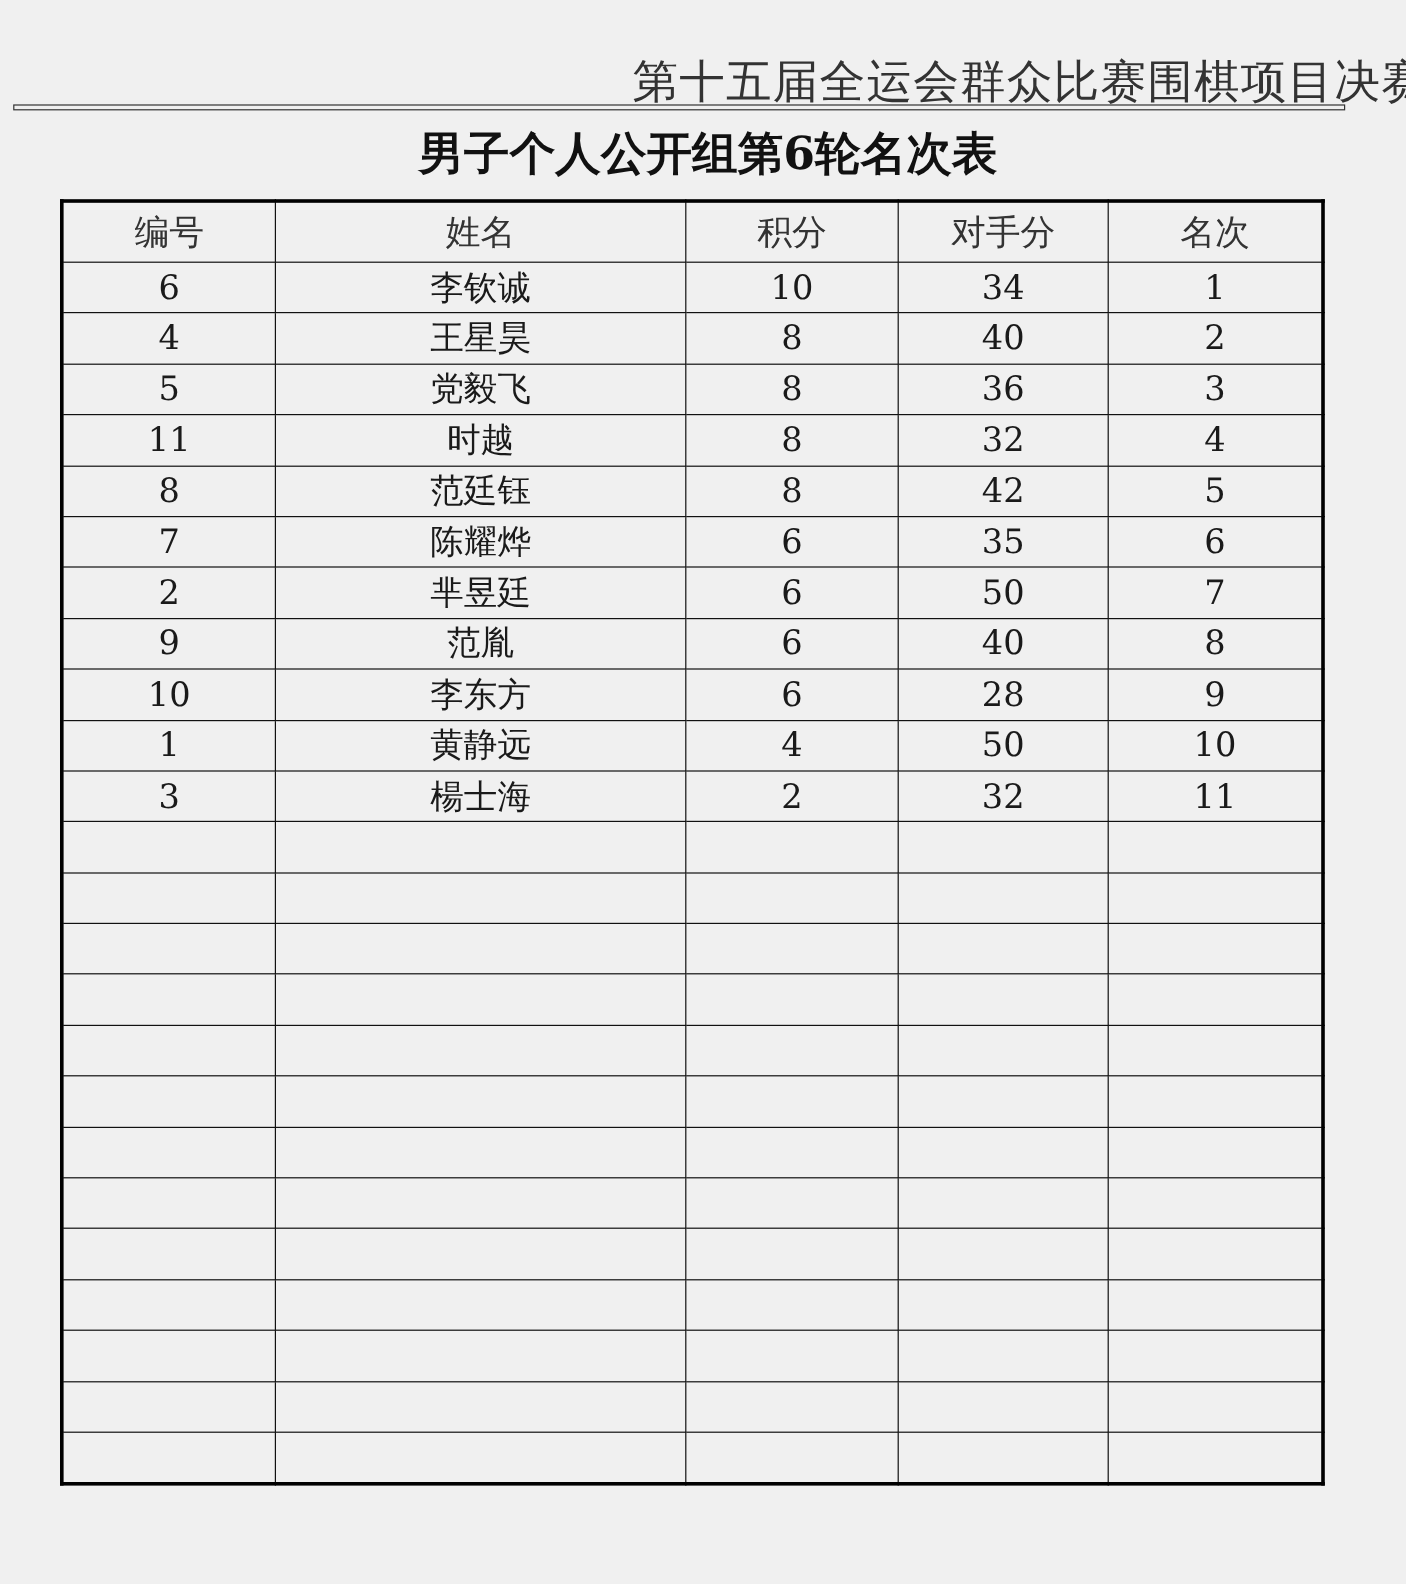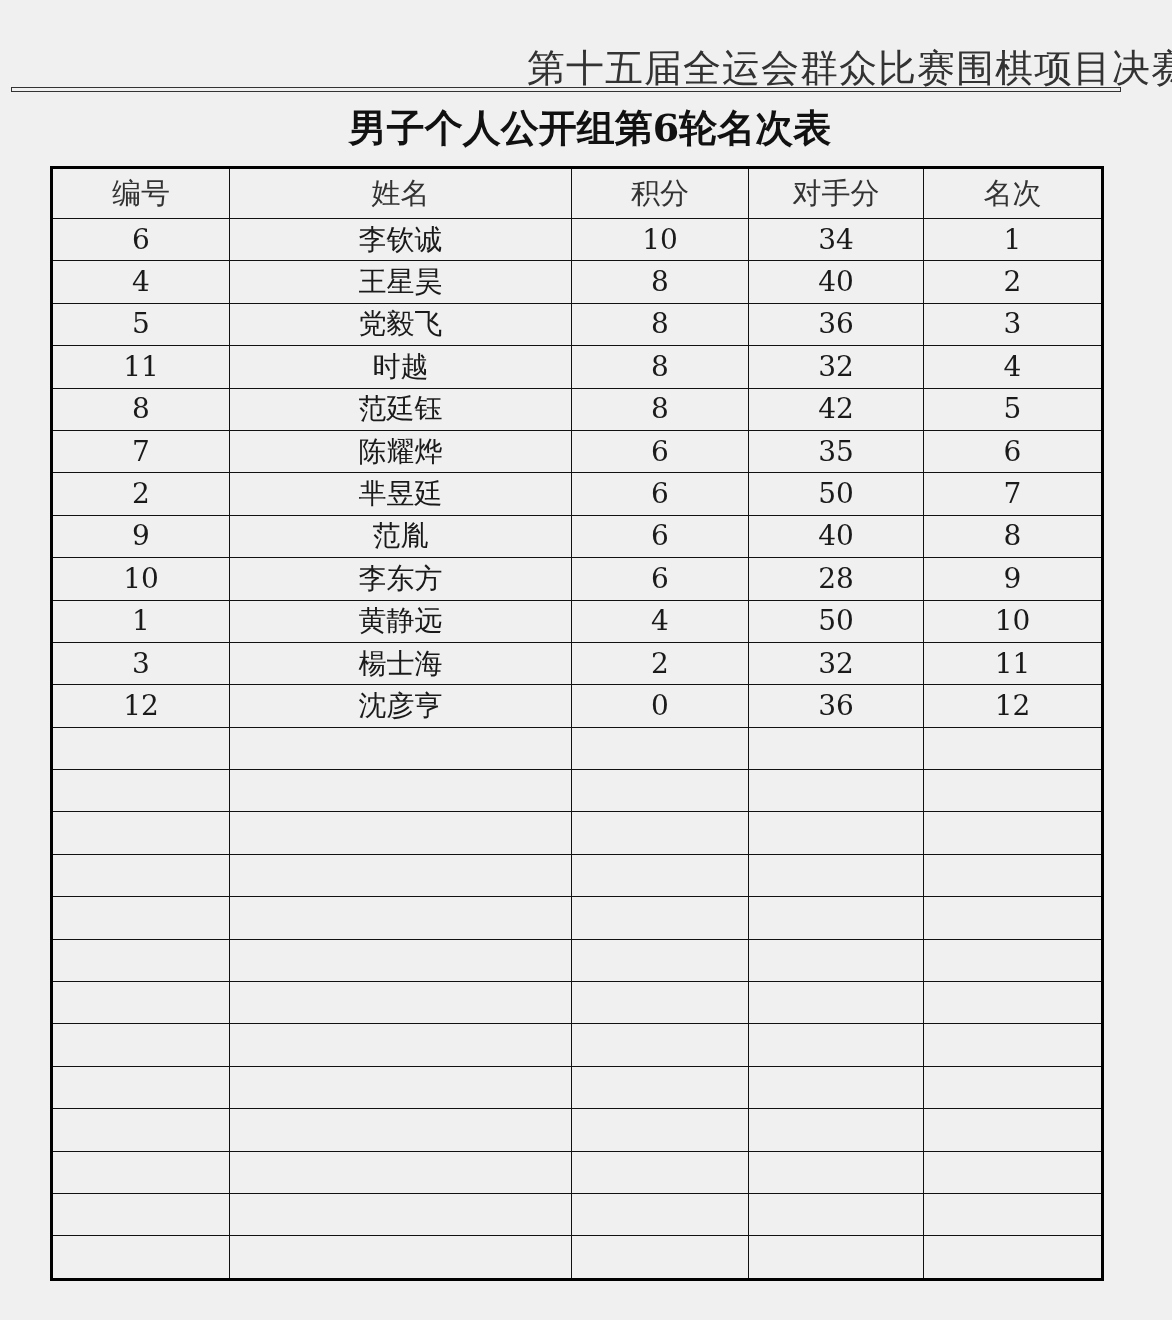--- a/index.html
+++ b/index.html
@@ -128,27 +128,20 @@
         <td>10</td>
       </tr>
       <tr>
         <td>3</td>
         <td>楊士海</td>
         <td>2</td>
         <td>32</td>
         <td>11</td>
       </tr>
       <tr>
-        <td>12</td>
-        <td>沈彦亨</td>
-        <td>0</td>
-        <td>36</td>
-        <td>12</td>
-      </tr>
-      <tr>
         <td></td>
         <td></td>
         <td></td>
         <td></td>
         <td></td>
       </tr>
       <tr>
         <td></td>
         <td></td>
         <td></td>

